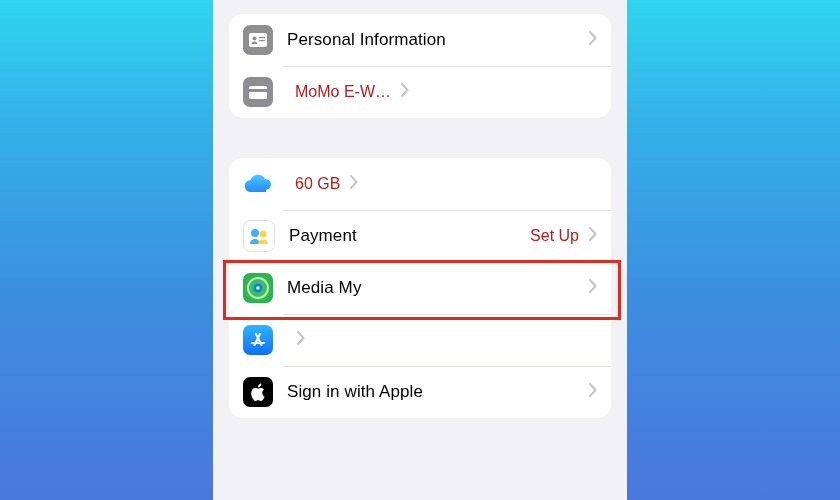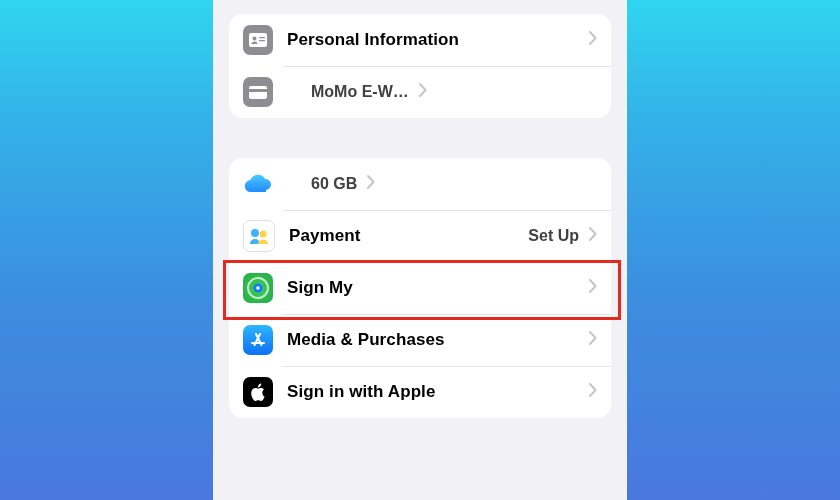--- a/index.html
+++ b/index.html
@@ -12,21 +12,20 @@
     position: relative;
   }
   .phone {
     position: absolute;
     left: 213px;
     top: 0;
     width: 414px;
     height: 500px;
     background: #f2f2f6;
     overflow: hidden;
-    font-weight: bold;
   }
   .group {
     background: #ffffff;
     border-radius: 14px;
     margin: 0 16px;
     overflow: visible;
   }
   .group1 { margin-top: 14px; }
   .group2 { margin-top: 40px; position: relative; }
   .row {
@@ -62,22 +61,22 @@
     flex: 1 1 auto;
     font-size: 17px;
     color: #000;
     letter-spacing: 0.1px;
     white-space: nowrap;
     overflow: hidden;
     text-overflow: ellipsis;
   }
   .detail {
     font-size: 16px;
-    color: #404040;
-    margin-left: 24px;
+    color: #b91c1c;
+    margin-left: 8px;
     max-width: 115px;
     white-space: nowrap;
     overflow: hidden;
     text-overflow: ellipsis;
   }
   .chevron {
     flex: 0 0 auto;
     margin-left: 10px;
     color: #c5c5c8;
   }
@@ -196,39 +195,38 @@
     </div>
 
     <div class="row">
       <div class="icon-wrap icon-findmy">
         <svg width="30" height="30" viewBox="0 0 30 30">
             <circle cx="15" cy="15" r="10" fill="none" stroke="#bdf0c7" stroke-width="2"></circle>
             <circle cx="15" cy="15" r="4.5" fill="#0d7bff"></circle>
             <circle cx="15" cy="15" r="1.8" fill="#fff"></circle>
           </svg>
       </div>
-      <span class="label">Sign My</span>
+      <span class="label">Media My</span>
       <span class="chevron">
         <svg width="8" height="14" viewBox="0 0 8 14">
             <path d="M1 1l5.5 6L1 13" stroke="currentColor" stroke-width="2" fill="none" stroke-linecap="round" stroke-linejoin="round"></path>
           </svg>
       </span>
     </div>
 
     <div class="row">
       <div class="icon-wrap icon-media">
         <svg width="18" height="18" viewBox="0 0 18 18">
             <g stroke="#fff" stroke-width="2" stroke-linecap="round">
               <line x1="7" y1="3" x2="12.5" y2="14"></line>
               <line x1="11" y1="3" x2="5.5" y2="14"></line>
               <line x1="3" y1="12" x2="15" y2="12"></line>
             </g>
           </svg>
       </div>
-      <span class="label">Media &amp; Purchases</span>
       <span class="chevron">
         <svg width="8" height="14" viewBox="0 0 8 14">
             <path d="M1 1l5.5 6L1 13" stroke="currentColor" stroke-width="2" fill="none" stroke-linecap="round" stroke-linejoin="round"></path>
           </svg>
       </span>
     </div>
 
     <div class="row">
       <div class="icon-wrap icon-apple">
         <svg width="15" height="18" viewBox="0 0 15 18">

